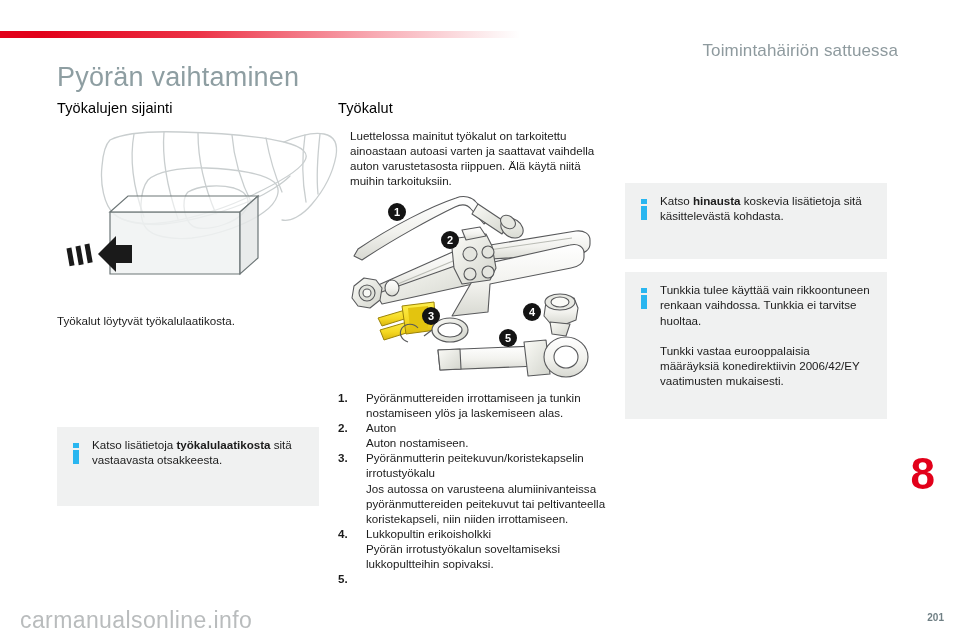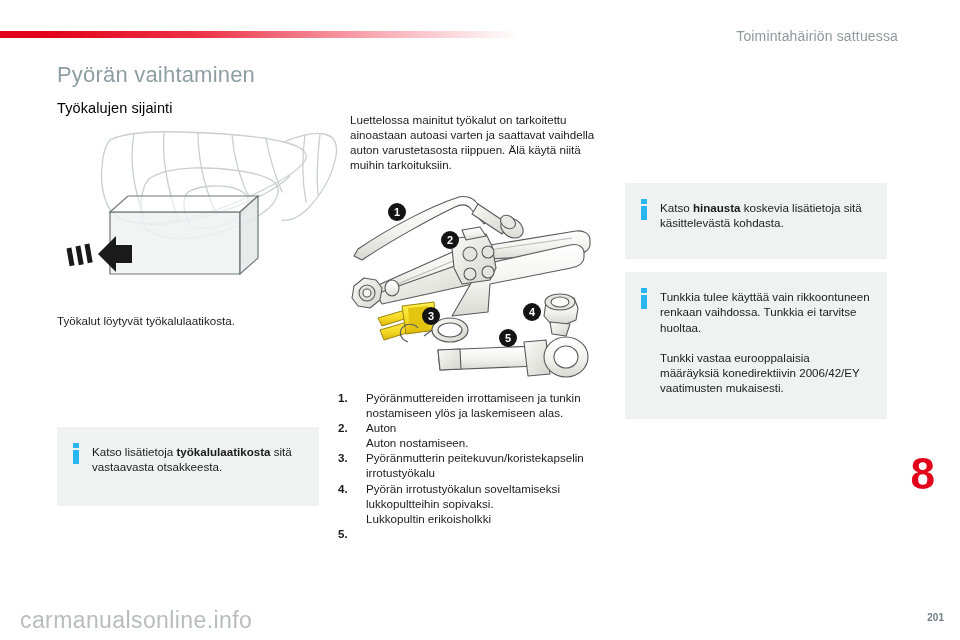--- a/index.html
+++ b/index.html
@@ -21,33 +21,33 @@
     position: absolute;
     left: 0;
     top: 31px;
     width: 520px;
     height: 7px;
     background: linear-gradient(to right, #e2001a 0%, #e2001a 8%, #ec3246 38%, #f8aab3 72%, #fdf1f2 95%, #ffffff 100%);
   }
   .header-title {
     position: absolute;
     right: 62px;
-    top: 28px;
-    font-size: 14px;
+    top: 41px;
+    font-size: 17px;
     color: #8e9a9e;
     letter-spacing: 0.15px;
     white-space: nowrap;
   }
 
   
   .page-title {
     position: absolute;
     left: 57px;
     top: 62px;
-    font-size: 22px;
+    font-size: 27px;
     font-weight: 400;
     color: #8e9ea2;
     letter-spacing: 0.2px;
   }
 
   
   .col {
     position: absolute;
     top: 100px;
     width: 283px;
@@ -94,21 +94,21 @@
     content: "";
     position: absolute;
     left: 0; top: 7px;
     width: 6px; height: 14px;
     background: #29b6f0;
   }
   .info-text {
     font-size: 11.6px;
     line-height: 15.3px;
     color: #1b1b1b;
-    padding: 17px 16px 0 0;
+    padding: 10px 16px 0 0;
   }
   .info-text .sp { display: block; height: 15px; }
   .info-text b { font-weight: bold; }
 
   #infobox-toolbox { left: 57px; top: 427px; width: 262px; height: 79px; }
   #infobox-towing  { left: 625px; top: 183px; width: 262px; height: 76px; }
   #infobox-jack    { left: 625px; top: 272px; width: 262px; height: 147px; }
 
   
   ol.toollist {
@@ -234,20 +234,21 @@
 </svg>
 
 <div class="caption" id="caption-toolbox">Työkalut löytyvät työkalulaatikosta.</div>
 
 <div class="infobox" id="infobox-toolbox">
   <span class="info-icon"></span>
   <div class="info-text"><span>Katso lisätietoja </span><b>työkalulaatikosta</b><span> sitä vastaavasta otsakkeesta.</span></div>
 </div>
 
 <div class="col col-mid">
+  <h2 class="sub">Työkalut</h2>
   <p class="body">Luettelossa mainitut työkalut on tarkoitettu ainoastaan autoasi varten ja saattavat vaihdella auton varustetasosta riippuen. Älä käytä niitä muihin tarkoituksiin.</p>
 </div>
 
 <svg id="fig-tools" viewBox="0 0 280 188">
   <defs>
     <linearGradient id="metal" x1="0" y1="0" x2="0" y2="1">
       <stop offset="0%" stop-color="#ffffff"></stop>
       <stop offset="55%" stop-color="#f2f2ee"></stop>
       <stop offset="100%" stop-color="#d8d9d2"></stop>
     </linearGradient>
@@ -349,25 +350,26 @@
       <span class="desc">Pyöränmuttereiden irrottamiseen ja tunkin nostamiseen ylös ja laskemiseen alas.</span>
     </li>
     <li>
       <span class="num">2.</span>
       <span class="desc">Auton</span>
       <span class="desc">Auton nostamiseen.</span>
     </li>
     <li>
       <span class="num">3.</span>
       <span class="desc">Pyöränmutterin peitekuvun/koristekapselin irrotustyökalu</span>
+      <span class="desc">Jos autossa on varusteena alumiinivanteissa pyöränmuttereiden peitekuvut tai peltivanteella koristekapseli, niin niiden irrottamiseen.</span>
     </li>
     <li>
       <span class="num">4.</span>
+      <span class="desc">Lukkopultin erikoisholkki</span>
       <span class="desc">Pyörän irrotustyökalun soveltamiseksi lukkopultteihin sopivaksi.</span>
-      <span class="desc">Lukkopultin erikoisholkki</span>
     </li>
     <li>
       <span class="num">5.</span>
     </li>
   </ol>
 
 <div class="infobox" id="infobox-towing">
   <span class="info-icon"></span>
   <div class="info-text"><span>Katso </span><b>hinausta</b><span> koskevia lisätietoja sitä käsittelevästä kohdasta.</span></div>
 </div>

